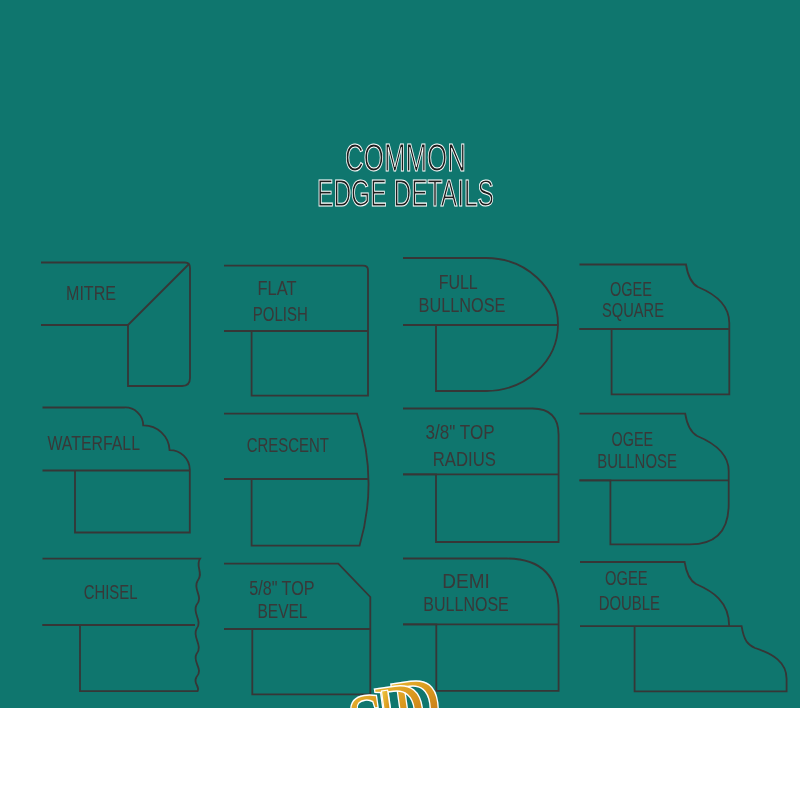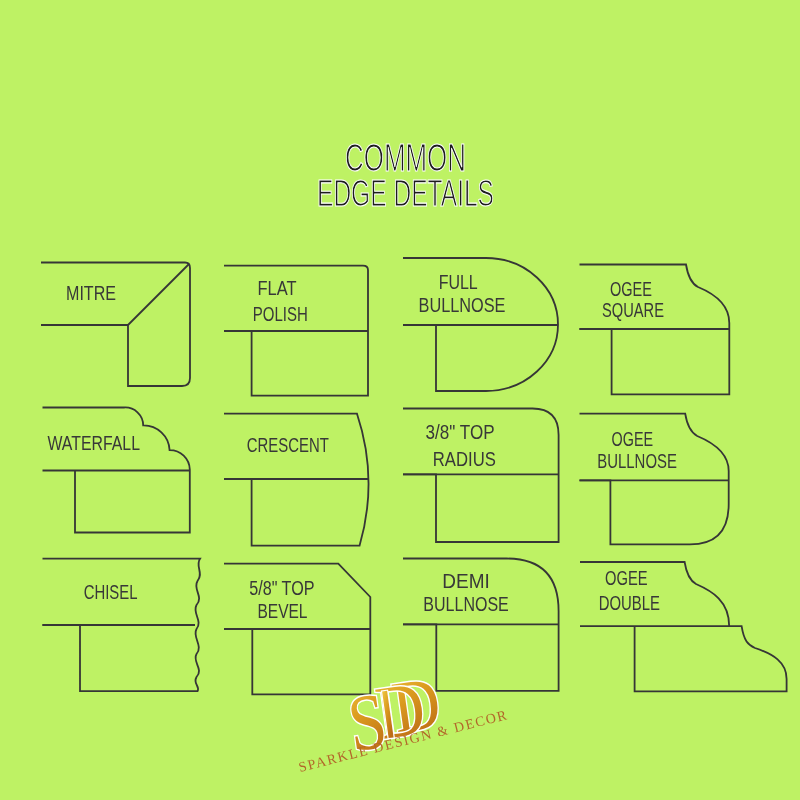--- a/index.html
+++ b/index.html
@@ -1,16 +1,16 @@
 <!DOCTYPE html>
 <html><head>
 <meta charset="utf-8">
 <style>
   html,body{margin:0;padding:0;background:#ffffff;}
-  .page{position:relative;width:800px;height:800px;background:#bef264;overflow:hidden;}
+  .page{position:relative;width:800px;height:708px;background:#0f766e;overflow:hidden;}
   .lbl{font-family:"Liberation Sans", sans-serif;fill:#383838;font-size:20px;}
   .ttl{font-family:"Liberation Sans", sans-serif;fill:#1d1d1d;stroke:#ffffff;stroke-width:1.1;}
   .logo text{font-family:"Liberation Serif", serif;}
 </style>
 </head>
 <body>
 <div class="page">
 <svg width="800" height="800" viewBox="0 0 800 800" fill="none" stroke-linecap="butt" stroke-linejoin="miter">
   <defs>
     <linearGradient id="gold" x1="0" y1="0" x2="0.25" y2="1">

